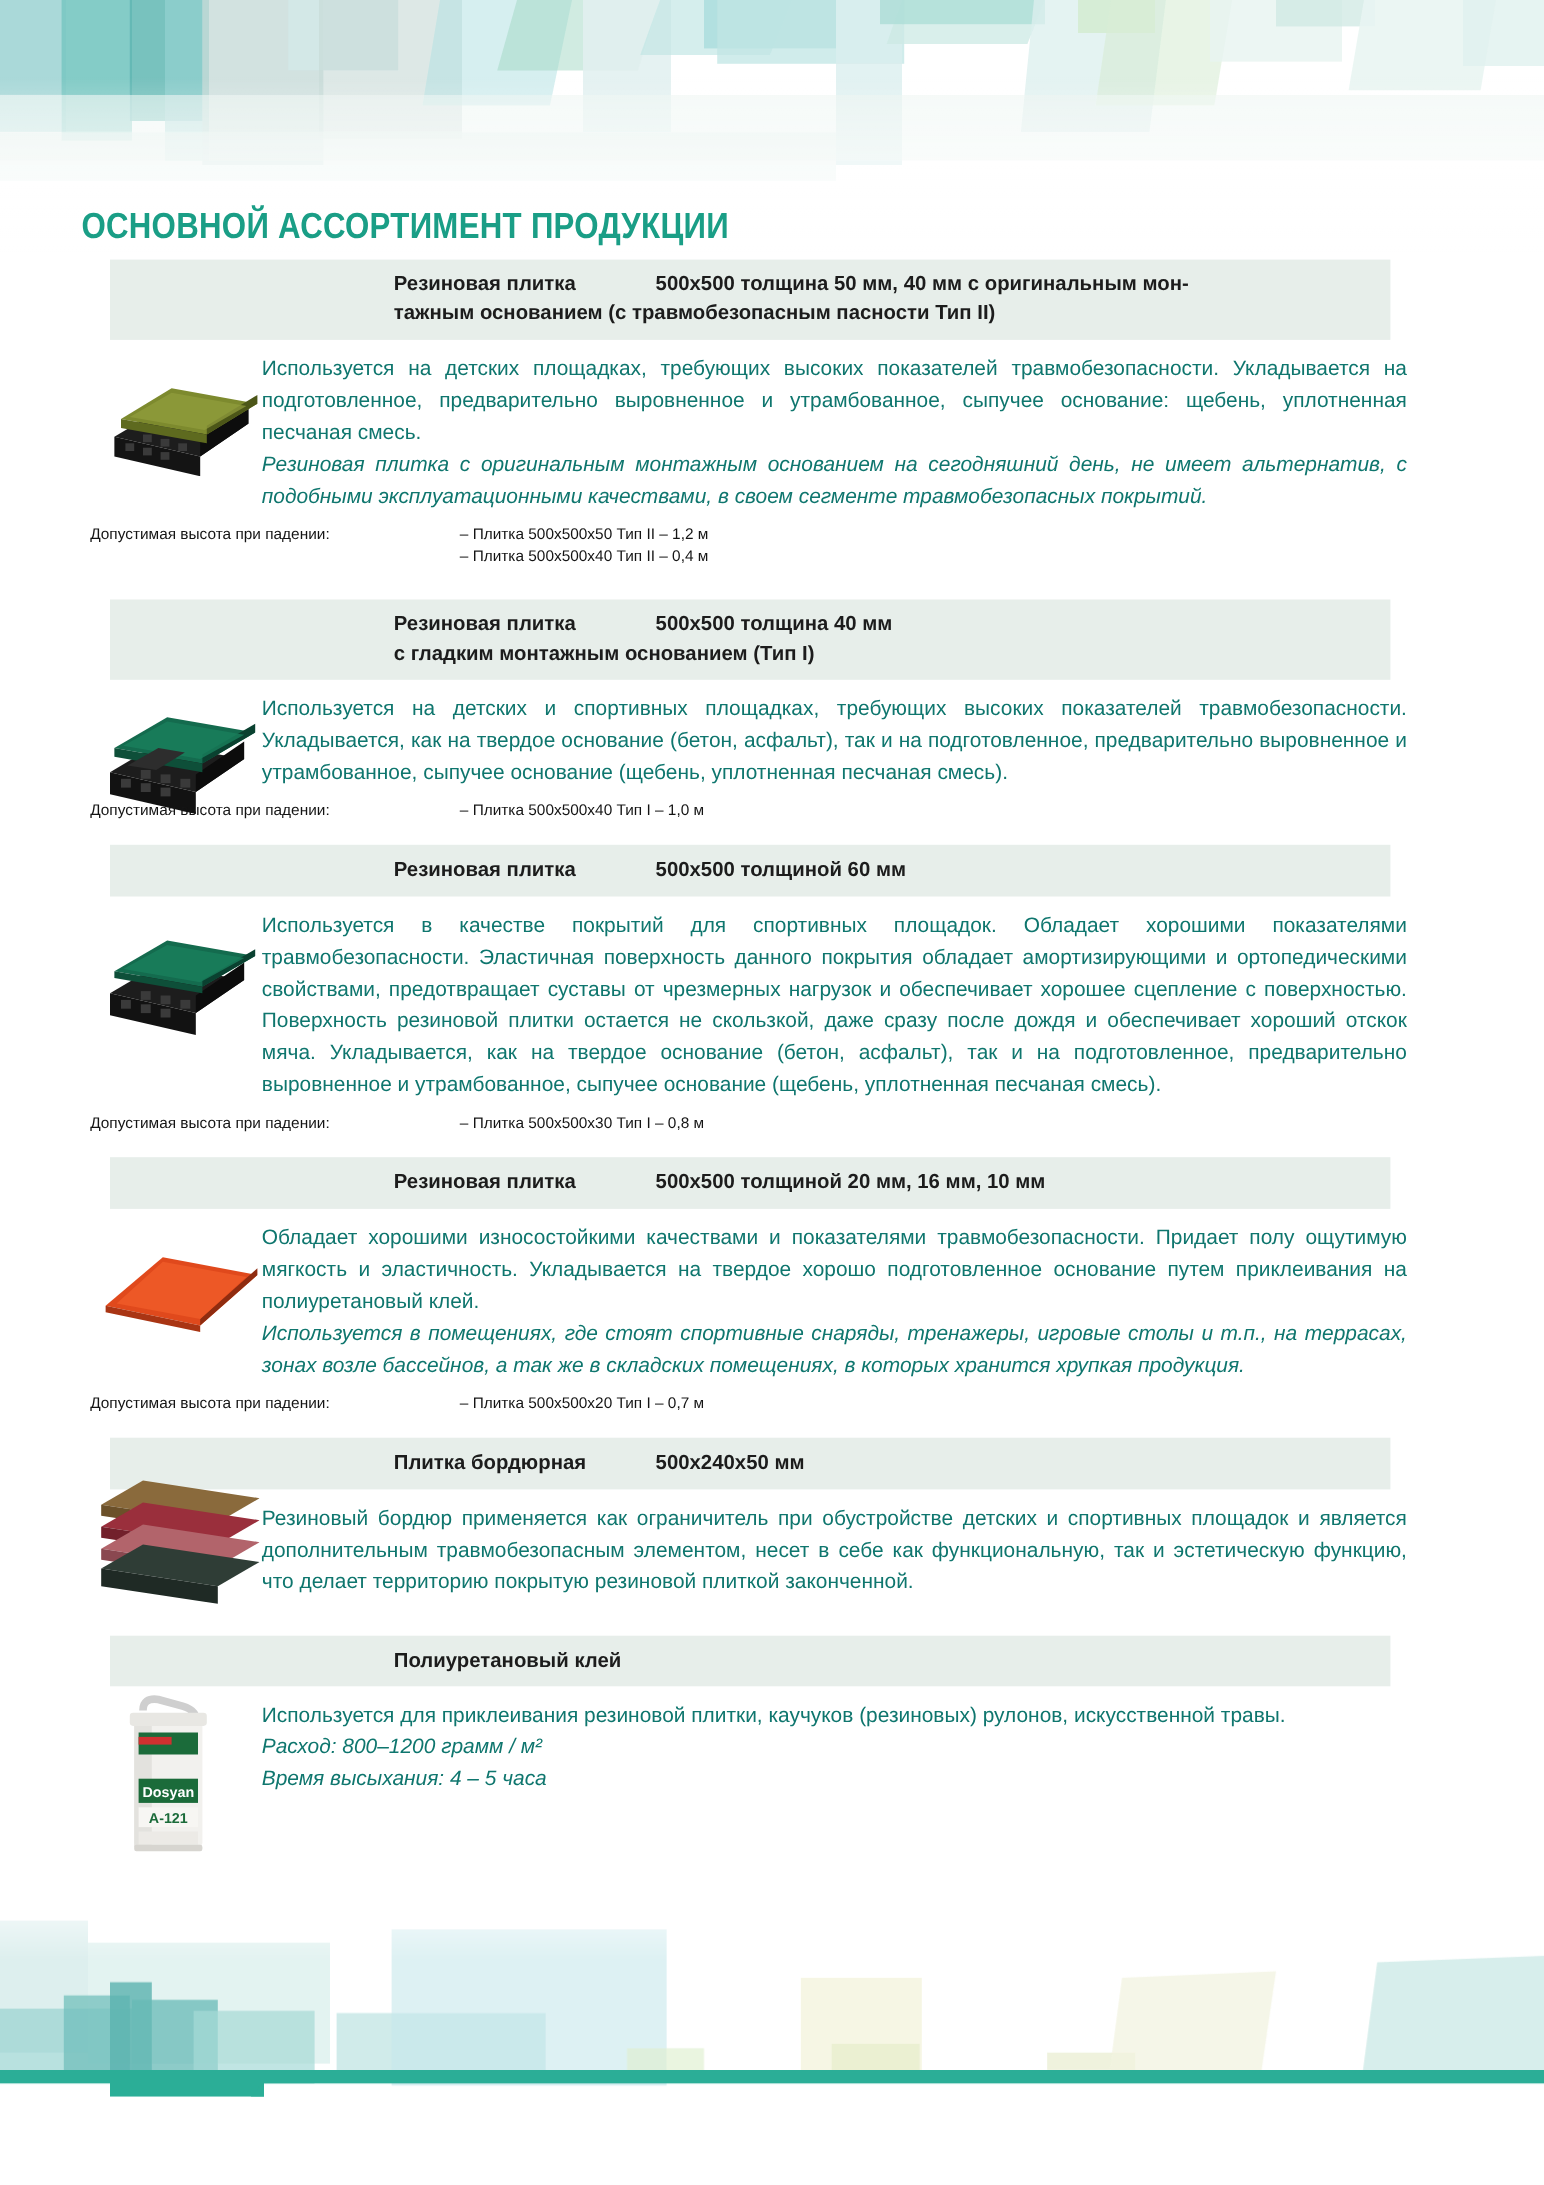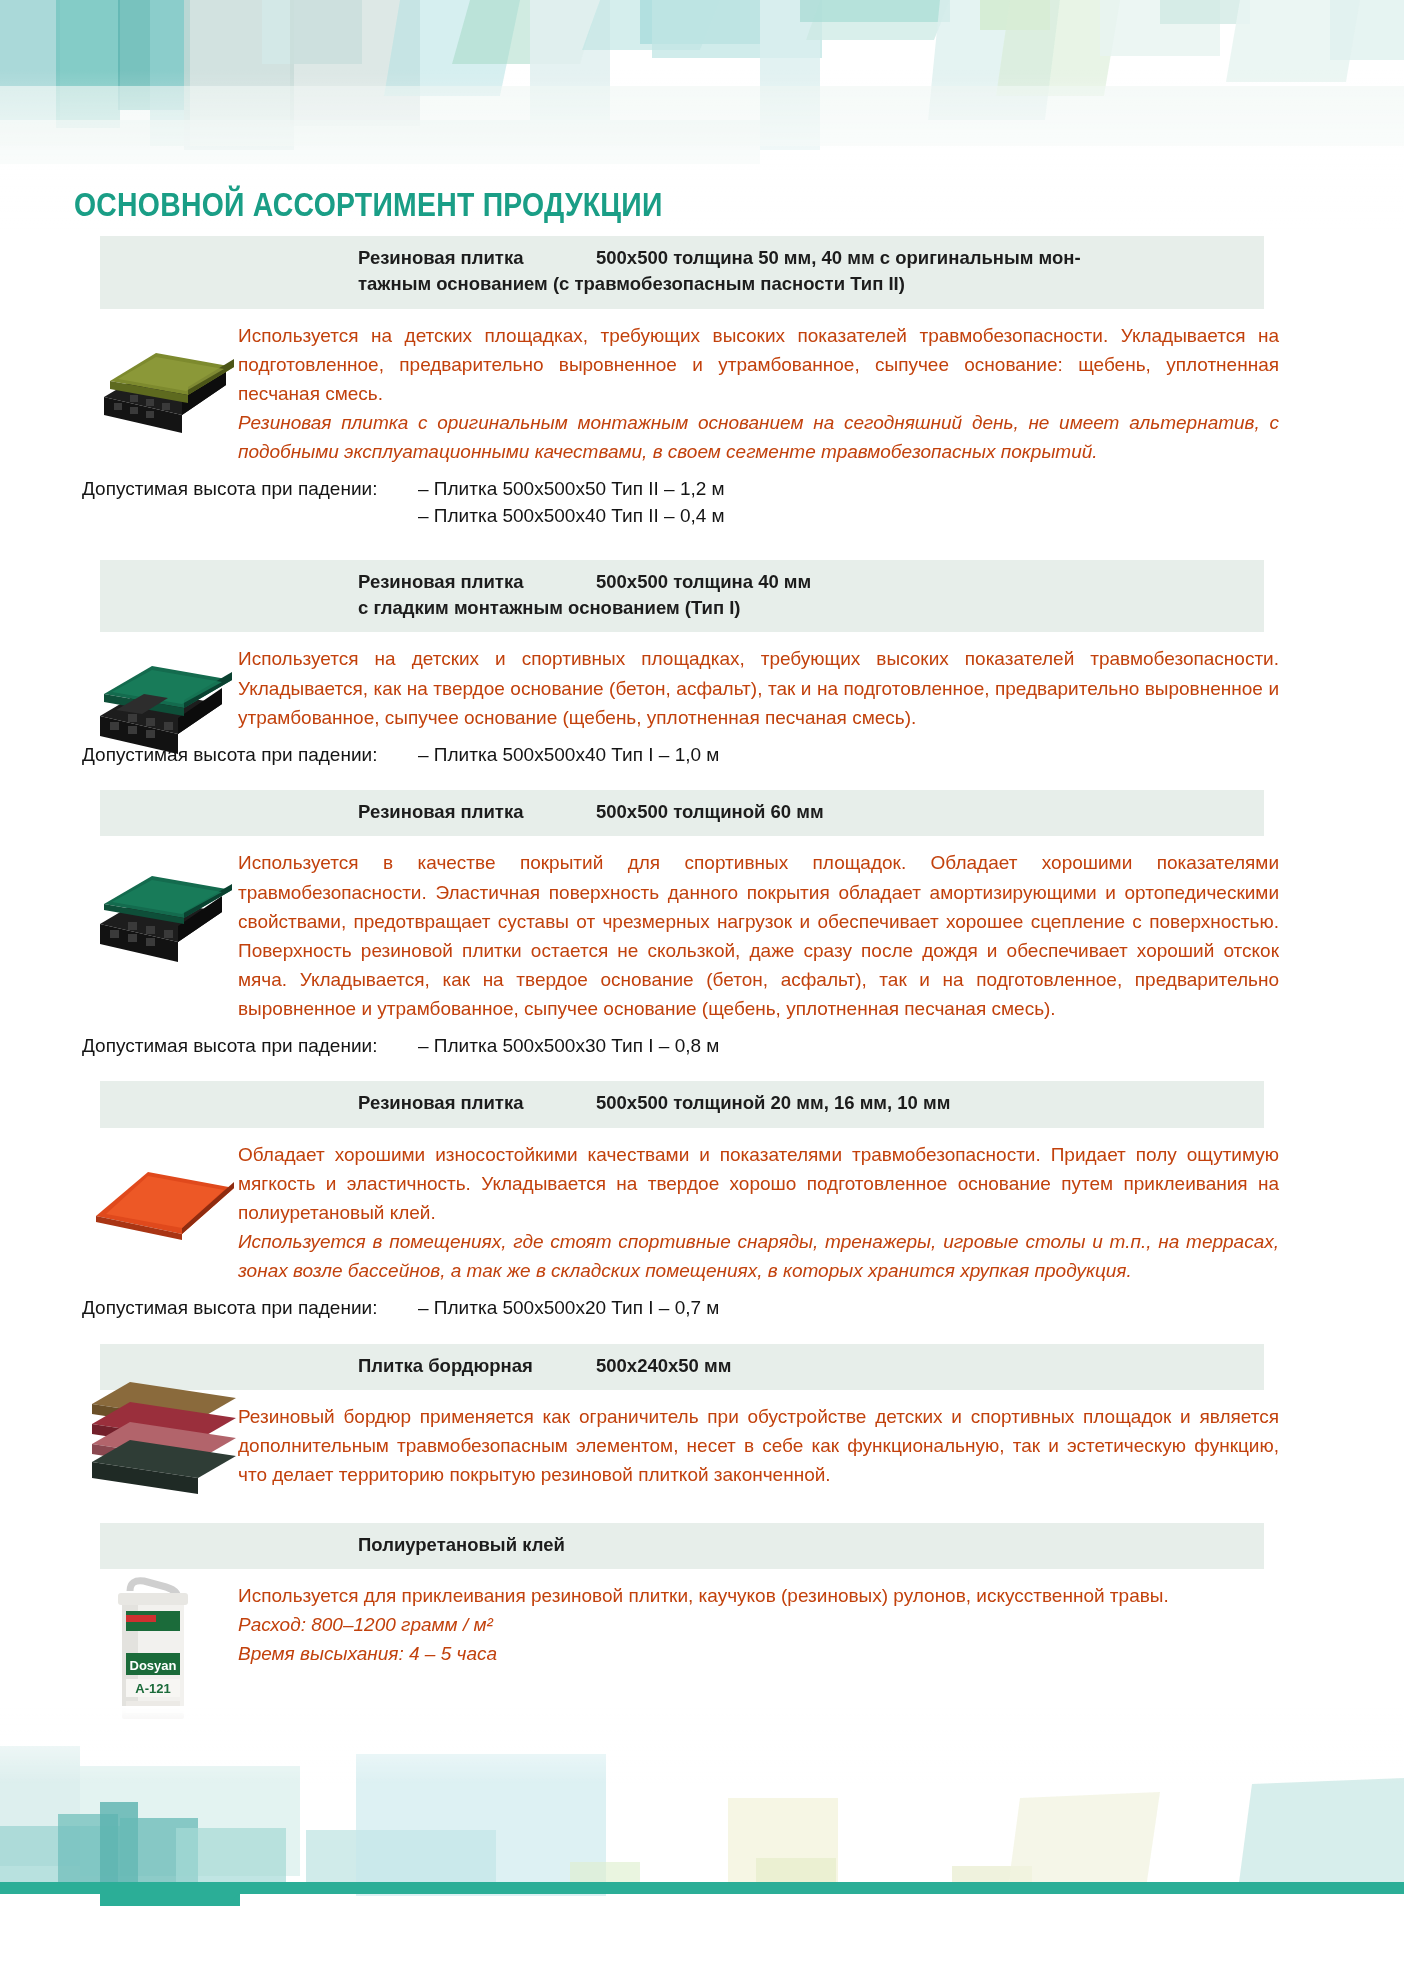--- a/index.html
+++ b/index.html
@@ -84,41 +84,41 @@
   .prod-body {
     position: relative;
     padding-left: 238px;
     padding-right: 125px;
     margin-top: 12px;
   }
   .prod-body p {
     margin: 0;
     font-size: 19px;
     line-height: 1.53;
-    color: #c2410c;
+    color: #0f766e;
     text-align: justify;
     text-justify: inter-word;
     hyphens: manual;
   }
   .prod-body p + p { margin-top: 0; font-style: italic; }
 
   
   .thumb {
     position: absolute;
     left: 86px;
     width: 150px;
     height: 110px;
   }
   .thumb svg { display:block; }
 
   
   .fall {
     margin: 9px 0 0 0;
     padding-left: 82px;
-    font-size: 19px;
+    font-size: 14px;
     color: #141414;
     line-height: 1.45;
     position: relative;
   }
   .fall .lbl { display:inline-block; width: 336px; }
   .fall .val { display:inline-block; }
   .fall .val2 { display:block; padding-left: 336px; }
 
   .gap-sm { height: 22px; }
   .gap-md { height: 30px; }

